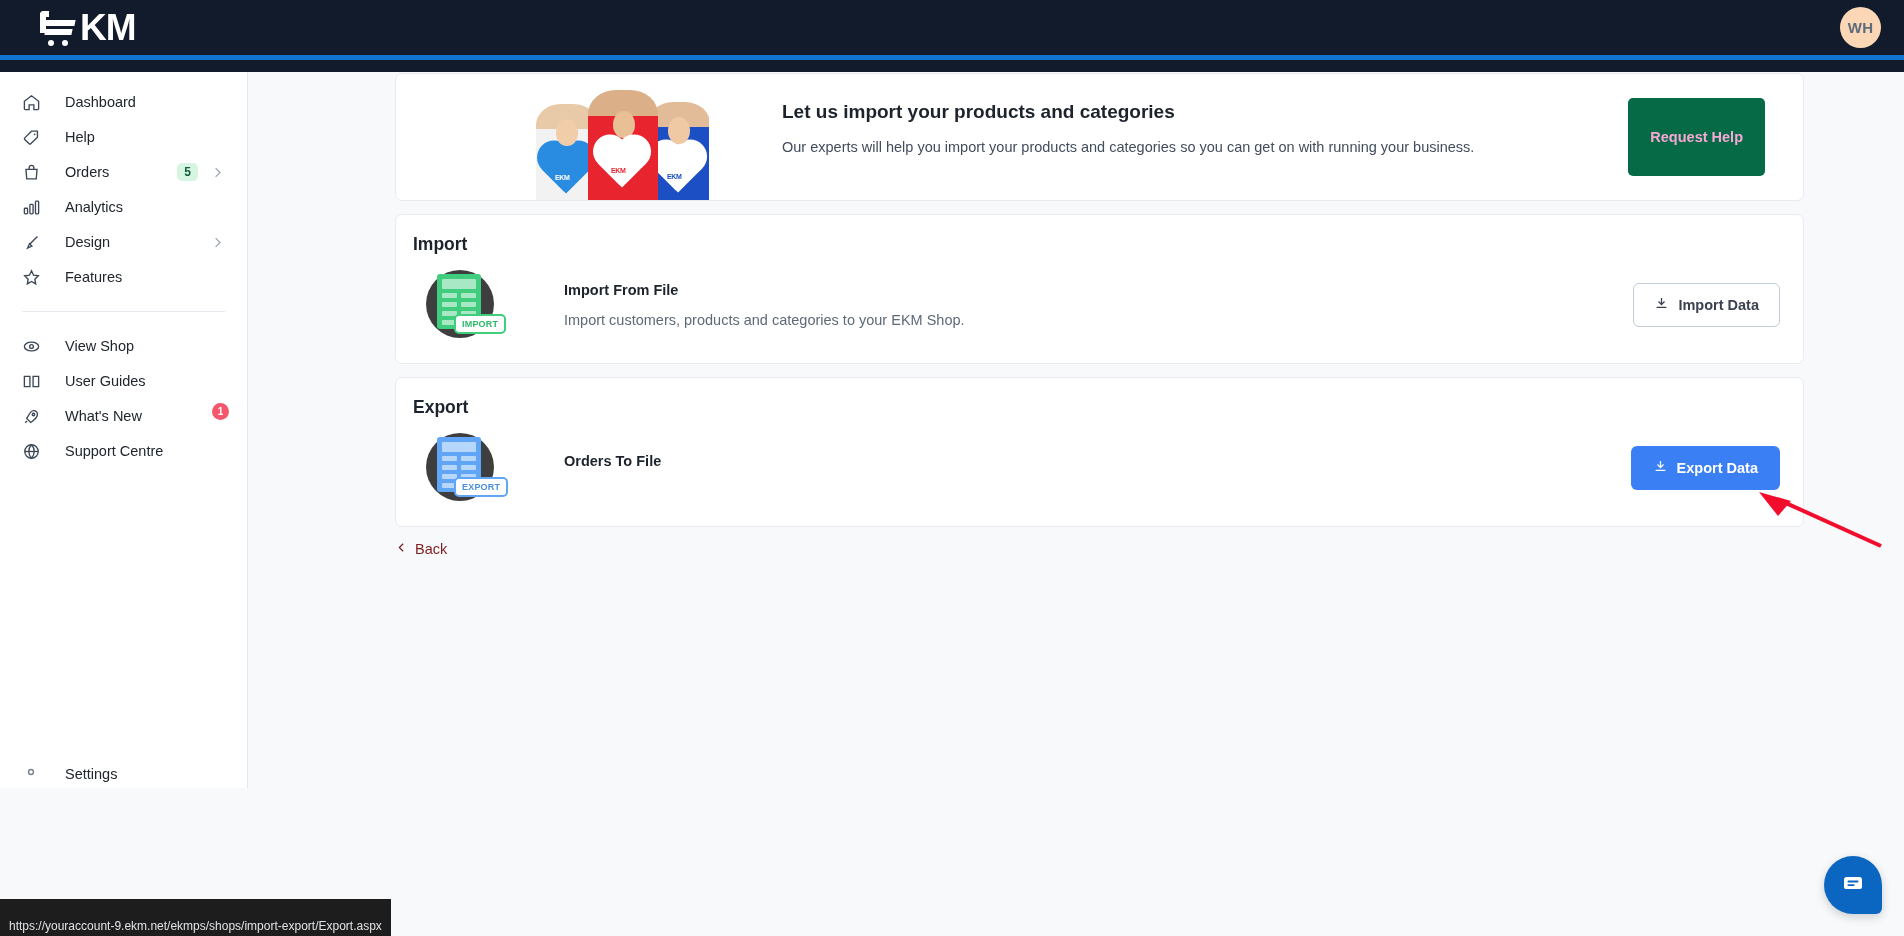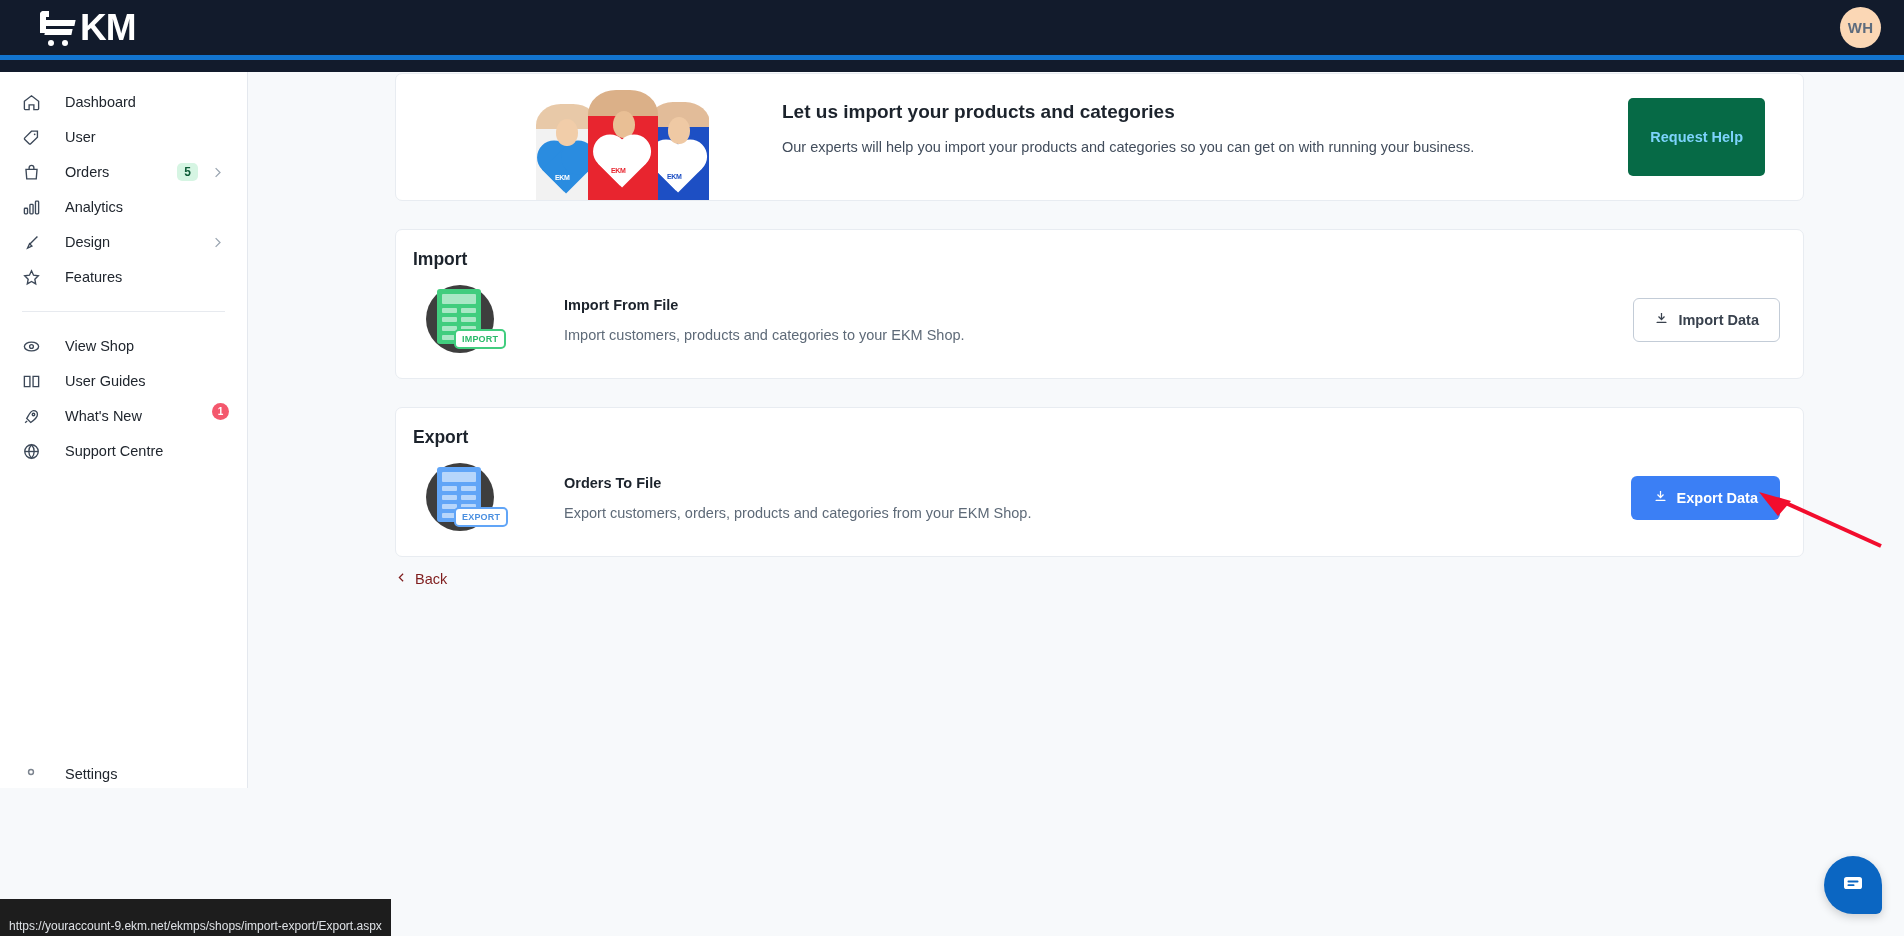--- a/index.html
+++ b/index.html
@@ -205,29 +205,29 @@
   .tm-r { left: 133px; bottom: 20px; color: #1d4fc4; }
 
   .hero-text { flex: 1 1 auto; padding: 27px 0 0 73px; }
   .hero-title {
     font-size: 19px; font-weight: bold; color: #1c232c;
     margin-bottom: 16px;
   }
   .hero-sub { font-size: 14.5px; color: #424d5c; }
   .hero-cta { display: flex; align-items: center; padding-right: 38px; }
   .btn-request {
-    background: #066a46; color: #7dd3fc;
+    background: #066a46; color: #f9a8d4;
     font-size: 14.5px; font-weight: bold;
     border: none; border-radius: 5px;
     padding: 31px 22px; cursor: pointer;
     white-space: nowrap;
   }
 
   
-  .sec-card { margin-top: 28px; }
+  .sec-card { margin-top: 13px; }
   .sec-title {
     font-size: 17.5px; font-weight: bold; color: #1c232c;
     padding: 19px 0 0 17px;
   }
   .sec-row {
     display: flex; align-items: center;
     padding: 12px 23px 20px 17px;
   }
   .sec-ico { flex: 0 0 98px; position: relative; height: 76px; }
   .ico-circle {
@@ -345,21 +345,21 @@
       <span class="nav-label">Dashboard</span>
     </div>
 
     <div class="nav-item">
       <span class="nav-ico">
         <svg width="19" height="19" viewBox="0 0 24 24" fill="none" stroke="currentColor" stroke-width="1.7">
             <path d="M3.5 12.5 12 4h7.5v7.5L11 20a1.4 1.4 0 0 1-2 0l-5.5-5.5a1.4 1.4 0 0 1 0-2z"></path>
             <circle cx="16" cy="8" r="1.1" fill="currentColor" stroke="none"></circle>
           </svg>
       </span>
-      <span class="nav-label">User</span>
+      <span class="nav-label">Help</span>
     </div>
 
     <div class="nav-item">
       <span class="nav-ico">
         <svg width="19" height="19" viewBox="0 0 24 24" fill="none" stroke="currentColor" stroke-width="1.7">
             <path d="M5 8h14l-1 12H6z"></path>
             <path d="M9 8V6a3 3 0 0 1 6 0v2"></path>
           </svg>
       </span>
       <span class="nav-label">Orders</span>
@@ -554,21 +554,20 @@
             <div class="sheet-cell" style="left:24px;top:28px"></div>
           <div class="sheet-cell" style="left:5px;top:37px"></div>
             <div class="sheet-cell" style="left:24px;top:37px"></div>
           <div class="sheet-cell" style="left:5px;top:46px"></div>
             <div class="sheet-cell" style="left:24px;top:46px"></div>
         </div>
         <div class="ico-tag blue">EXPORT</div>
       </div>
       <div class="sec-body">
         <div class="sec-h">Orders To File</div>
-        <div class="sec-p">Export customers, orders, products and categories from your EKM Shop.</div>
       </div>
       <button class="btn-primary">
         <span>
           <svg width="15" height="15" viewBox="0 0 24 24" fill="currentColor">
               <path d="M11 3h2v8.2l3.1-3.1 1.4 1.4L12 15l-5.5-5.5 1.4-1.4L11 11.2z"></path>
               <rect x="4" y="17" width="16" height="2.3" rx="1"></rect>
             </svg>
         </span>
         <span>Export Data</span>
       </button>

